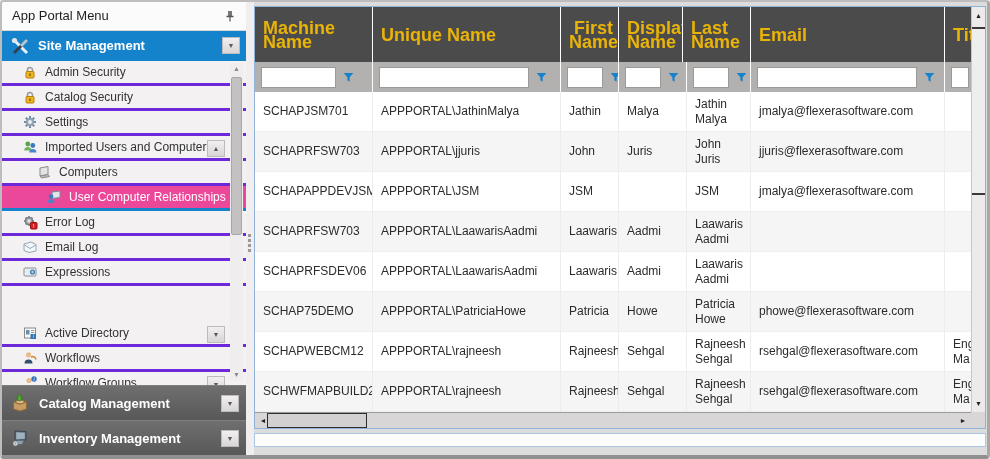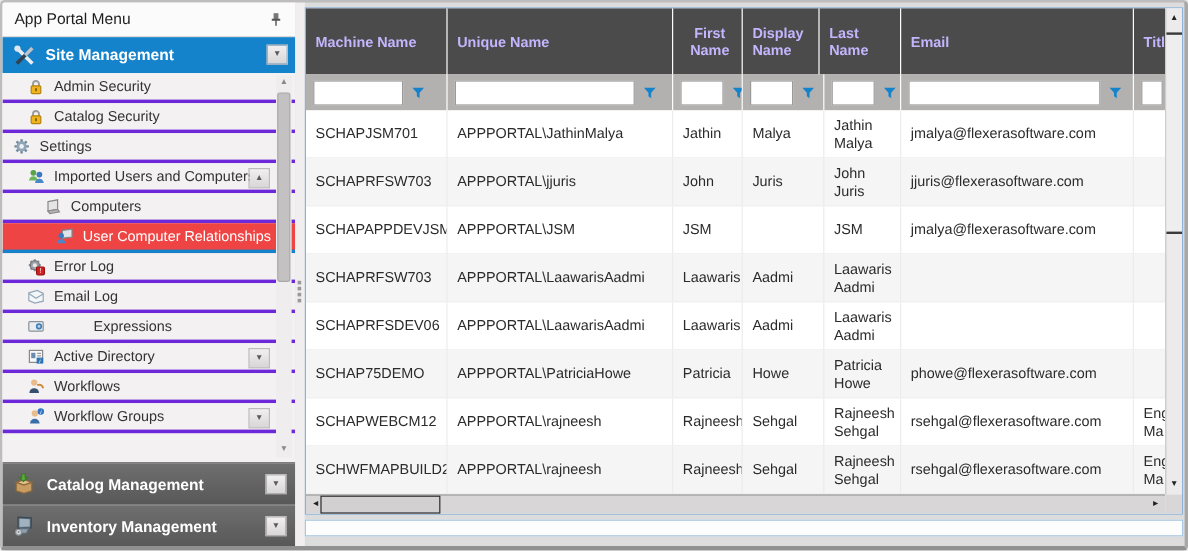--- a/index.html
+++ b/index.html
@@ -22,41 +22,41 @@
   .icon20 { width:20px; height:20px; display:inline-block; flex:0 0 20px; }
 
   .sb-blue { height:30px; background:#1583cb; display:flex; align-items:center; padding:0 6px 0 8px; color:#fff; font-size:13px; font-weight:bold; position:relative; }
   .sb-blue .lbl { margin-left:8px; }
   .mini-btn { width:18px; height:17px; background:linear-gradient(#f1efef,#d8d6d6); border:1px solid #bdbbbb; color:#5a5a5a; font-size:7px; display:flex; align-items:center; justify-content:center; cursor:default; }
   .sb-blue .mini-btn { position:absolute; right:6px; top:6px; }
 
   .sb-list { position:relative; height:326px; background:#f3f1f2; overflow:hidden; }
   .side-item { position:relative; height:25px; display:flex; align-items:center; border-bottom:3px solid #6d28d9; font-size:12px; color:#333; background:#f3f1f2; }
   .side-item .lbl { margin-left:7px; white-space:nowrap; }
-  .side-item.selected { background:#ef4444; color:#fff; border-bottom-color:#1583cb; }
+  .side-item.selected { background:#ec4899; color:#fff; border-bottom-color:#1583cb; }
   .side-item .mini-btn { position:absolute; right:21px; top:4px; }
 
   .sb-scrollbar { position:absolute; right:3px; top:2px; width:13px; height:318px; background:#efedee; }
   .sb-scroll-up, .sb-scroll-down { position:absolute; left:0; width:13px; height:12px; color:#8a8a8a; font-size:7px; text-align:center; line-height:12px; }
   .sb-scroll-up { top:0; } .sb-scroll-down { bottom:0; }
   .sb-scroll-thumb { position:absolute; left:1px; top:14px; width:11px; height:158px; background:#c3c1c1; border:1px solid #aaa8a8; border-radius:2px; }
 
   .sb-section { height:35px; background:linear-gradient(#6f6f6f,#585858); border-top:1px solid #7e7e7e; display:flex; align-items:center; padding:0 6px 0 8px; color:#fff; font-size:13px; font-weight:bold; position:relative; }
   .sb-section .lbl { margin-left:9px; }
   .sb-section .mini-btn { position:absolute; right:7px; top:9px; }
 
   
   .splitter { position:absolute; left:244px; top:0; width:8px; height:100%; background:#f0eeef; }
   .splitter .dots { position:absolute; left:2px; top:232px; width:3px; }
   .splitter .dots i { display:block; width:3px; height:3px; background:#9a9899; margin-bottom:2px; }
 
   
   .grid { position:absolute; left:252px; top:4px; width:732px; height:423px; background:#fff; border:1px solid #8fb2d6; }
   .gheader { display:flex; height:55px; background:#4b4b4b; width:716px; }
-  .hcell { border-right:1px solid #fdfdfd; display:flex; align-items:center; padding:0 4px 0 8px; color:#c4b5fd; font-size:12px; font-weight:bold; overflow:hidden; }
+  .hcell { border-right:1px solid #fdfdfd; display:flex; align-items:center; padding:0 4px 0 8px; color:#eab308; font-size:18px; font-weight:bold; overflow:hidden; }
   .hcell.last { border-right:none; }
   .hcell span { line-height:14px; }
 
   .gfilter { display:flex; height:30px; background:#b3b0b0; width:716px; }
   .fcell { border-right:1px solid #fdfdfd; display:flex; align-items:center; padding-left:6px; overflow:hidden; }
   .fcell.last { border-right:none; }
   .fcell input { height:21px; border:1px solid #9a9a9a; background:#fff; font-size:11px; padding:0 3px; outline:none; }
   .funnel { width:13px; height:13px; margin-left:6px; flex:0 0 13px; }
   .funnel svg { width:100%; height:100%; display:block; }
 
@@ -129,21 +129,21 @@
         <div class="side-item" style="padding-left: 20px;">
           <span class="icon16">
             <svg viewBox="0 0 16 16">
               <path d="M5.5 8 V6 a2.5 2.5 0 0 1 5 0 V8" fill="none" stroke="#9c9c9c" stroke-width="1.6"></path>
               <rect x="4" y="7.5" width="8" height="6.5" rx="1" fill="#f0b41e" stroke="#b5830d"></rect>
               <rect x="7.2" y="9.5" width="1.6" height="2.5" fill="#8a6207"></rect>
             </svg>
           </span>
           <span class="lbl">Catalog Security</span>
         </div>
-        <div class="side-item" style="padding-left: 8px;">
+        <div class="side-item" style="padding-left: 20px;">
           <span class="icon16">
             <svg viewBox="0 0 16 16">
               <g stroke="#73889b" stroke-width="2">
                 <line x1="8" y1="2" x2="8" y2="14"></line>
                 <line x1="2" y1="8" x2="14" y2="8"></line>
                 <line x1="3.8" y1="3.8" x2="12.2" y2="12.2"></line>
                 <line x1="12.2" y1="3.8" x2="3.8" y2="12.2"></line>
               </g>
               <circle cx="8" cy="8" r="4.2" fill="#8fa6b8" stroke="#5d7astroke"></circle>
               <circle cx="8" cy="8" r="1.9" fill="#eef1f4"></circle>
@@ -201,32 +201,32 @@
         </div>
         <div class="side-item" style="padding-left: 20px;">
           <span class="icon16">
             <svg viewBox="0 0 16 16">
               <path d="M2 5 L9 3 L14 5.5 L14 12 L7 13.5 L2 11.5 z" fill="#f3f7fa" stroke="#93a7b8"></path>
               <path d="M2 5.5 L8 9.5 L14 6" fill="none" stroke="#93a7b8"></path>
             </svg>
           </span>
           <span class="lbl">Email Log</span>
         </div>
-        <div class="side-item" style="padding-left: 20px; gap: 33px;">
+        <div class="side-item" style="padding-left: 20px;">
           <span class="icon16">
             <svg viewBox="0 0 16 16">
               <rect x="2" y="4" width="12" height="8" rx="1" fill="#cfd6db" stroke="#8a9298"></rect>
               <rect x="2.8" y="4.8" width="10.4" height="6.4" fill="#e9edf0"></rect>
               <circle cx="10.5" cy="8" r="2.6" fill="#3f7fb5"></circle>
               <circle cx="10.5" cy="8" r="1.2" fill="#bcd6ea"></circle>
             </svg>
           </span>
           <span class="lbl">Expressions</span>
         </div>
-        <div class="side-item" style="padding-left: 20px;">
+        <div class="side-item" style="padding-left: 20px; margin-top: 36px;">
           <span class="icon16">
             <svg viewBox="0 0 16 16">
               <rect x="2.5" y="3" width="11" height="10" fill="#f8f8f8" stroke="#8a8a8a"></rect>
               <rect x="4" y="5" width="3.5" height="4.5" fill="#6a8cae"></rect>
               <line x1="9" y1="5.5" x2="12.2" y2="5.5" stroke="#999"></line>
               <line x1="9" y1="7.5" x2="12.2" y2="7.5" stroke="#999"></line>
               <rect x="8.5" y="9" width="5.5" height="5" fill="#2f74b5"></rect>
               <text x="11.2" y="13.2" font-size="4.8" fill="#fff" text-anchor="middle" font-family="sans-serif" font-style="italic">i</text>
             </svg>
           </span>

